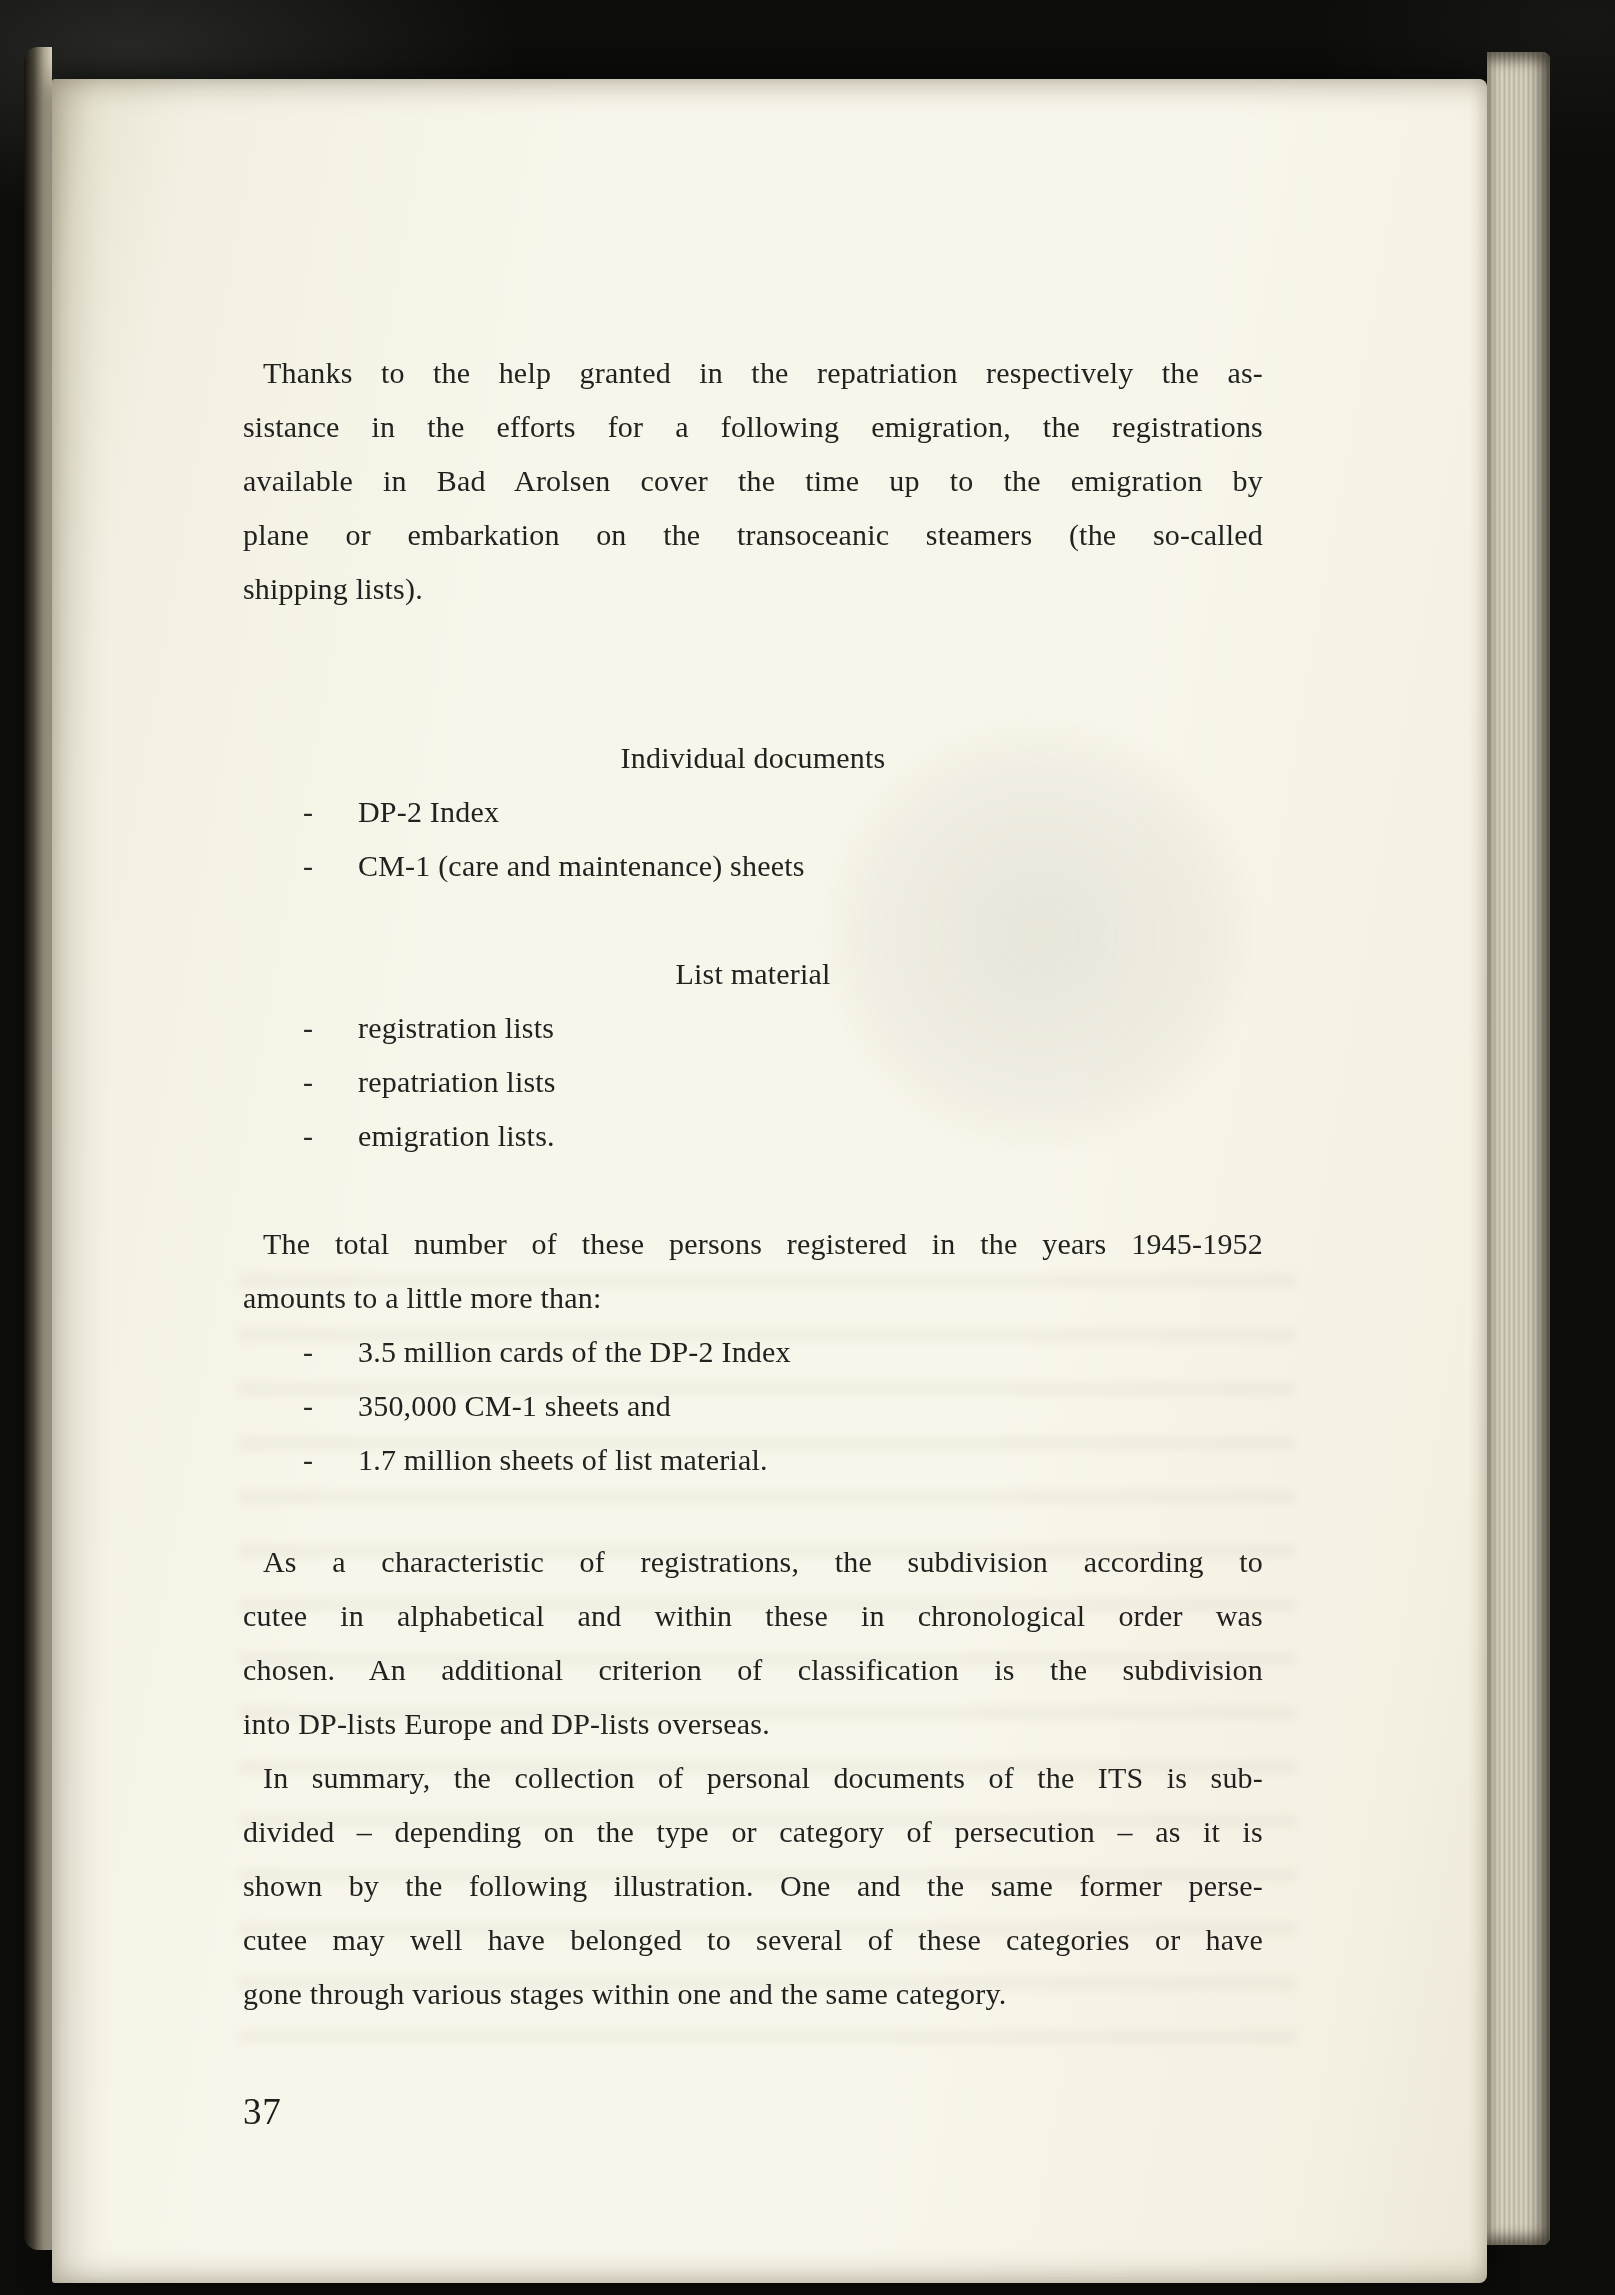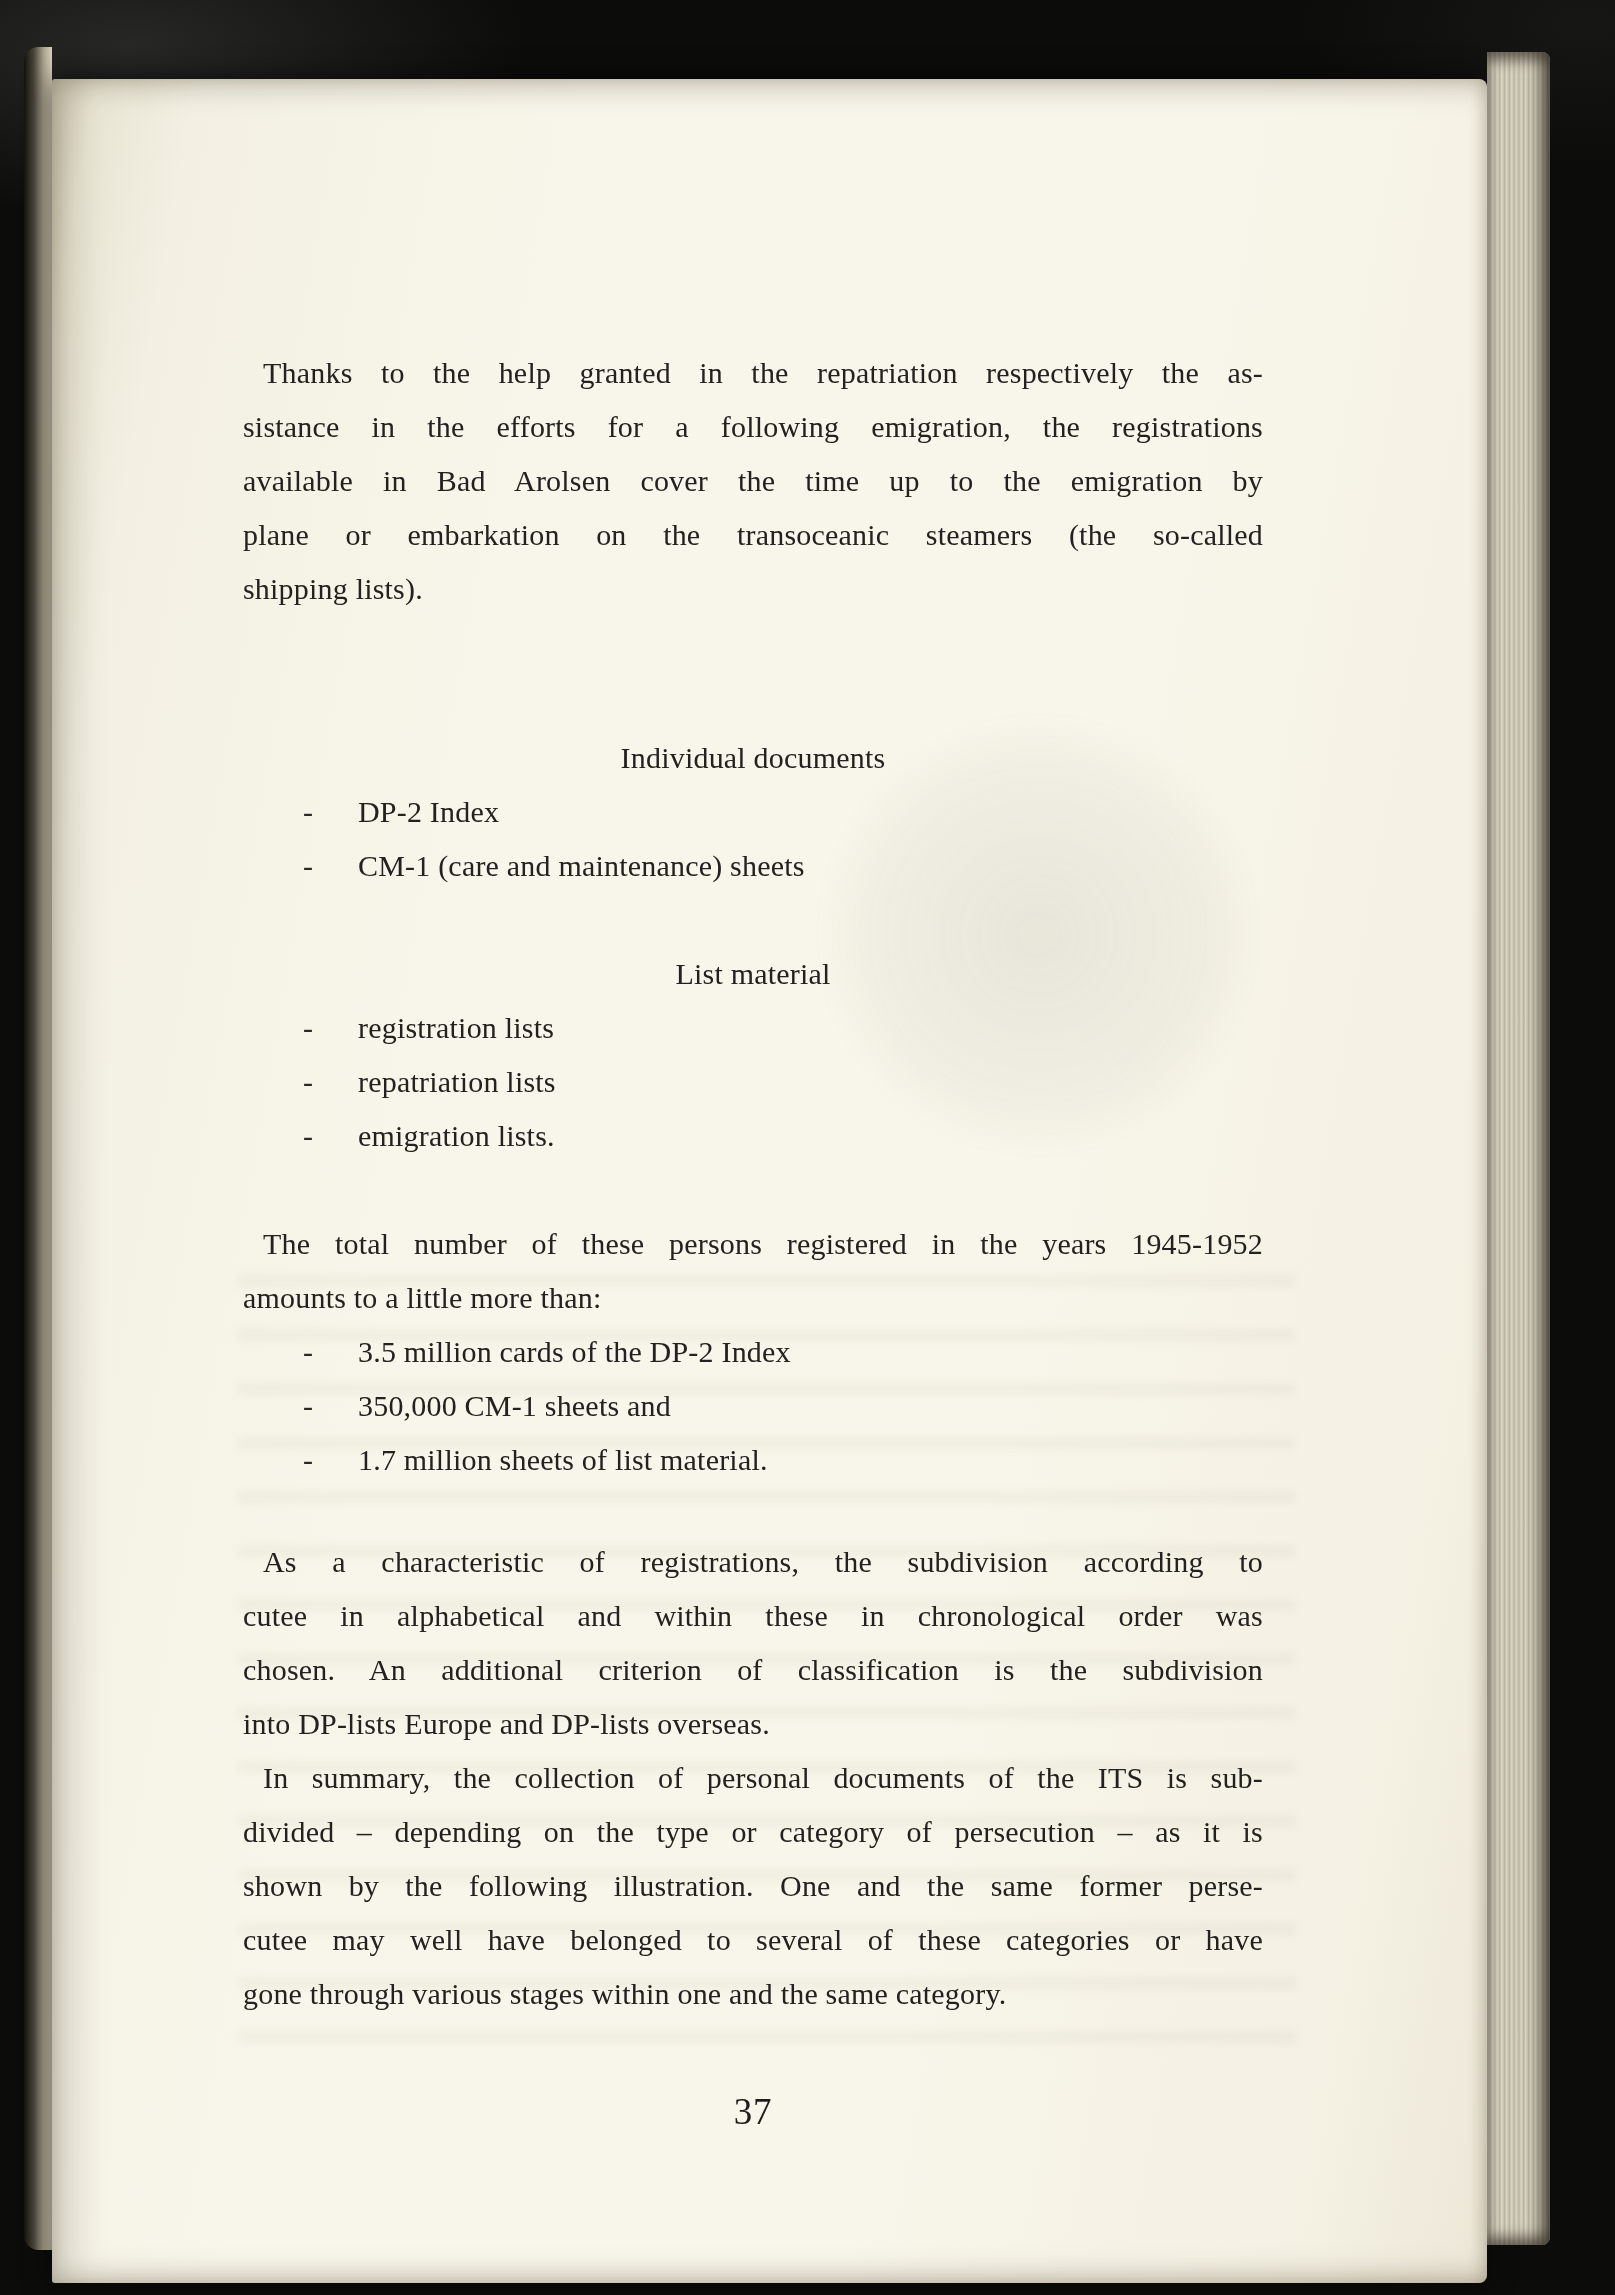--- a/index.html
+++ b/index.html
@@ -79,21 +79,21 @@
   }
   .line { white-space:nowrap; }
   .line.just { text-align:justify; text-align-last:justify; }
   .line.indent { text-indent:20px; }
   .heading { text-align:center; }
   .list-item { position:relative; padding-left:115px; text-align:left; }
   .list-item .bullet { position:absolute; left:60px; top:0; color:#2a2825; }
 
   .page-number {
     position:absolute; left:191px; top:2009px; width:1020px;
-    text-align:center; font-size:37px; line-height:48px; color:#1f1d1b;
+    text-align:left; font-size:37px; line-height:48px; color:#1f1d1b;
     letter-spacing:0.8px;
   }
 </style>
 </head>
 <body>
 
 <div class="canvas">
   <div class="bg-vignette"></div>
   <div class="facing-page-sliver"></div>
 

